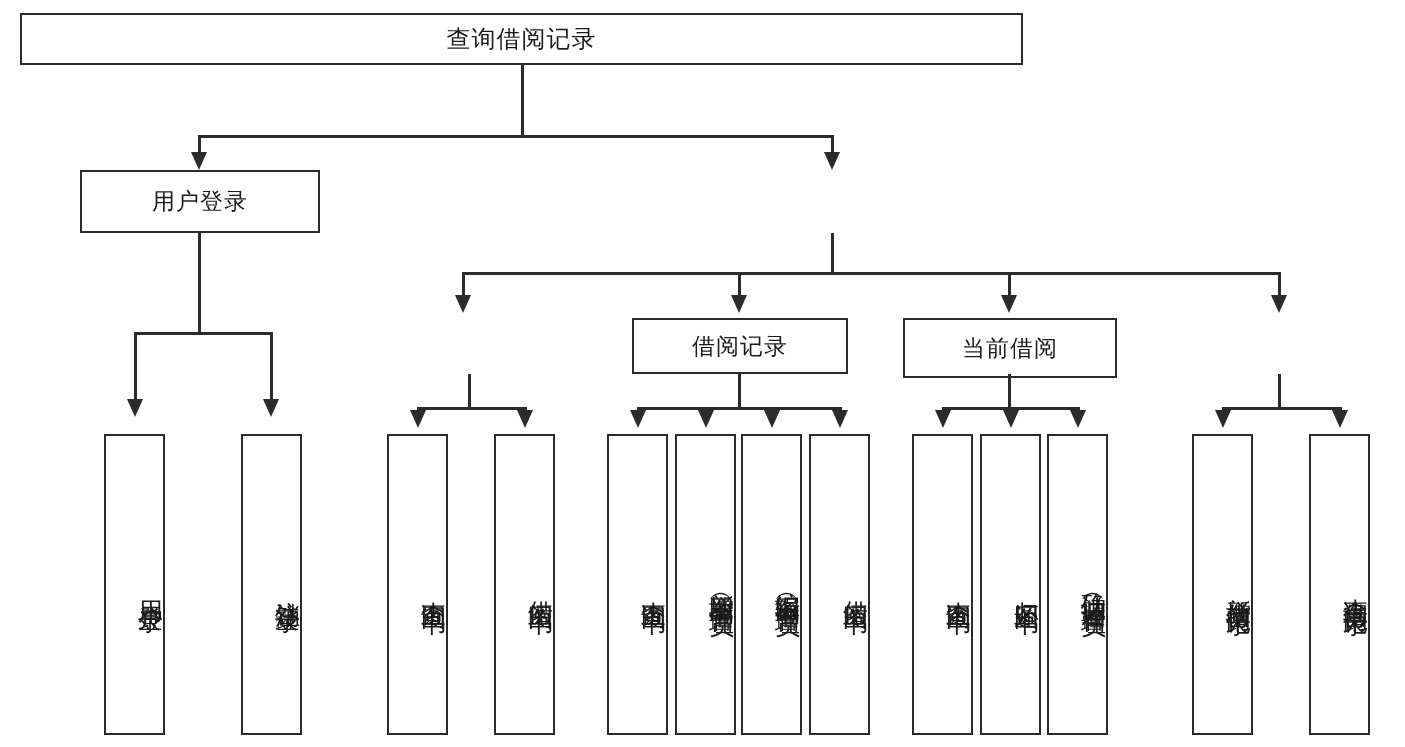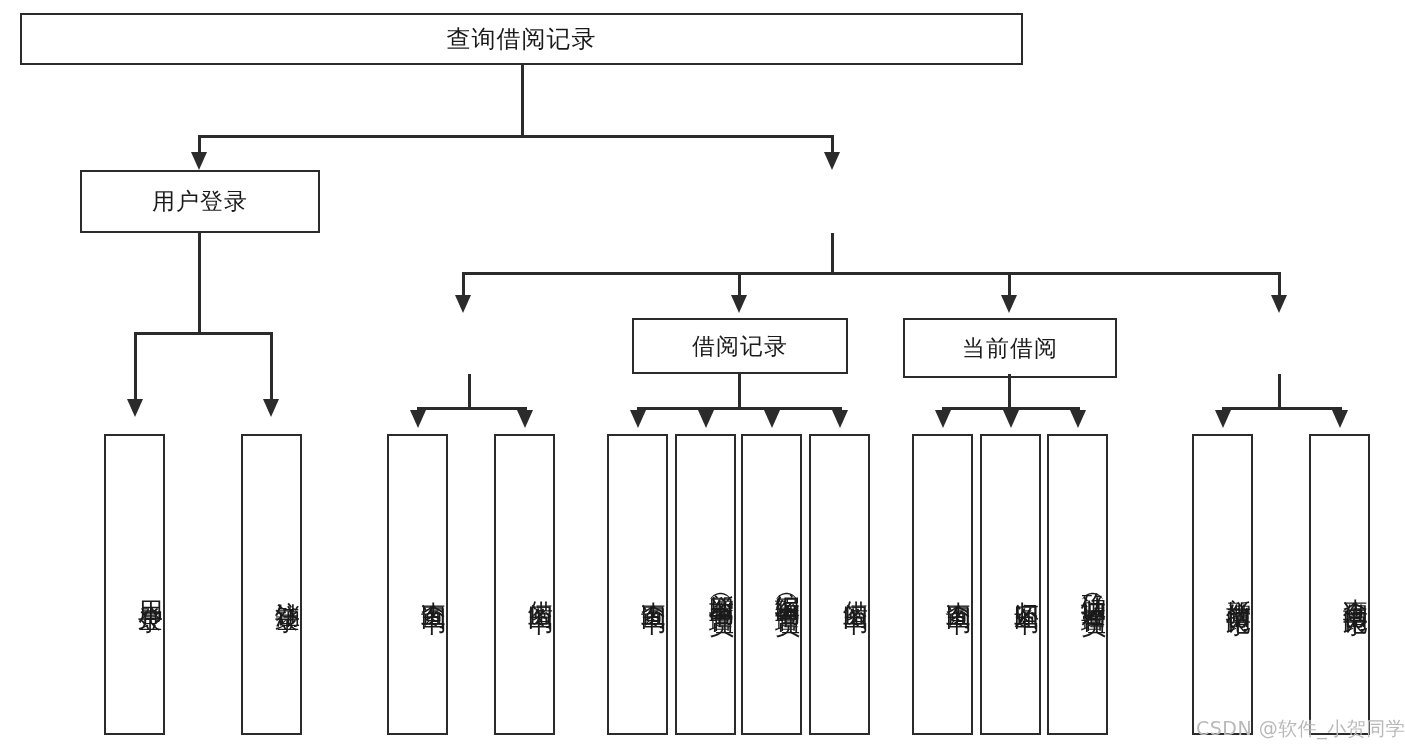--- a/index.html
+++ b/index.html
@@ -189,15 +189,14 @@
     <span class="vtext">确认归还（管理员）</span>
   </div>
 
   <div class="node vert" style="left:1192px; top:434px; width:61px; height:301px;">
     <span class="vtext">新增借阅记录</span>
   </div>
   <div class="node vert" style="left:1309px; top:434px; width:61px; height:301px;">
     <span class="vtext">查询借阅记录</span>
   </div>
 
-  <div class="watermark" style="left:1196px; top:716px;">CSDN @软件_小贺同学</div>
 
 </div>
 
 </body></html>

